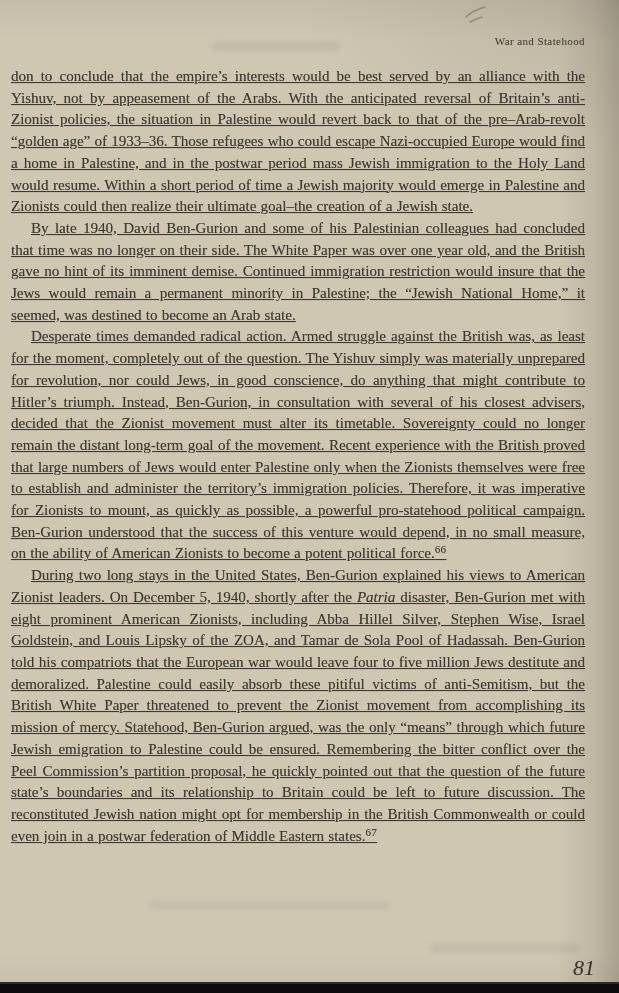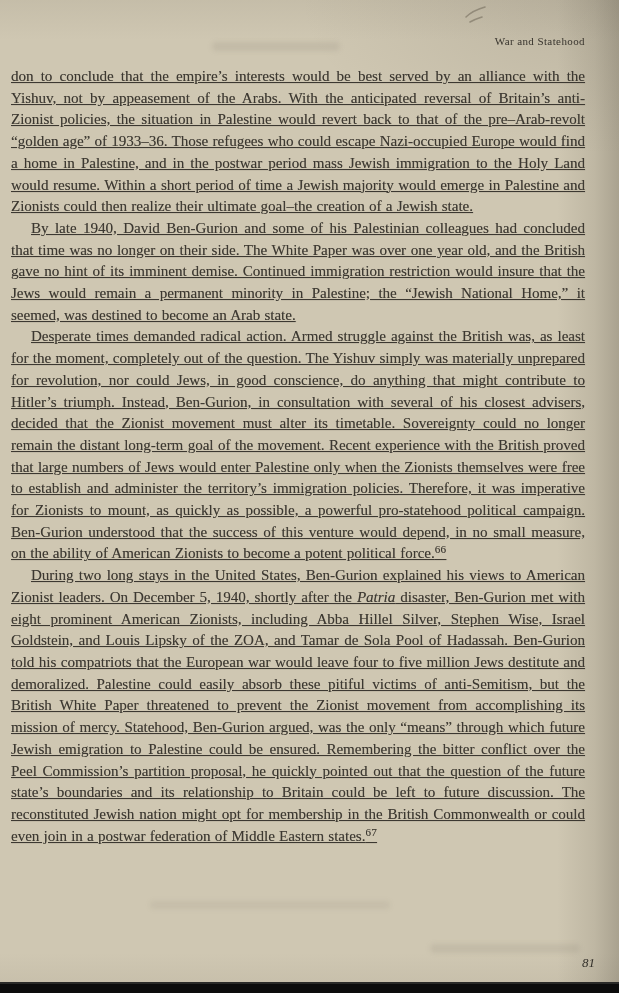--- a/index.html
+++ b/index.html
@@ -44,21 +44,21 @@
     line-height: 0;
     vertical-align: 5px;
     letter-spacing: 0.3px;
   }
   .book-title-italic { font-style: italic; margin-top: 18px; }
   .page-number {
     position: absolute;
     top: 955px;
     right: 24px;
     font-style: italic;
-    font-size: 13px;
+    font-size: 22px;
     color: #34312b;
   }
   .bottom-strip {
     position: absolute;
     left: 0;
     bottom: 0;
     width: 619px;
     height: 9px;
     background: #0c0c0c;
     border-top: 2px solid #2a2archived8;

